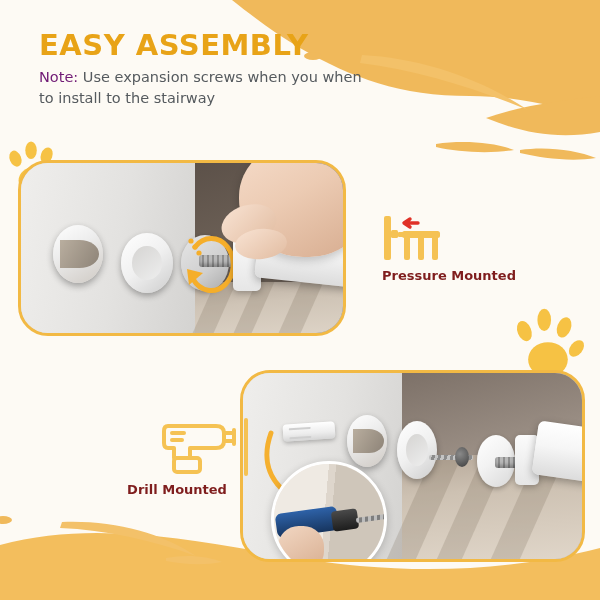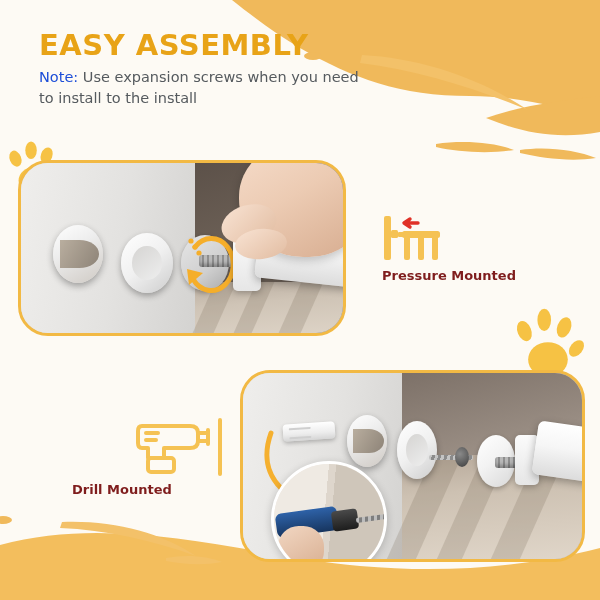--- a/index.html
+++ b/index.html
@@ -18,21 +18,21 @@
     font-family:"DejaVu Sans",sans-serif;
     font-weight:bold;font-size:29px;letter-spacing:.5px;
     color:#E8A317;line-height:1.05;margin:0 0 7px 0;
     white-space:nowrap;
   }
   #note-line{
     font-family:"DejaVu Sans",sans-serif;
     font-size:14.5px;line-height:1.45;color:#555A5E;margin:0;
     max-width:330px;
   }
-  #note-label{color:#1d4ed8;}
+  #note-label{color:#701a75;}
 
   
   .panel{
     position:absolute;z-index:3;
     border:3px solid #F2B944;
     border-radius:30px;
     overflow:hidden;
     background:#d9d9d9;
     box-sizing:border-box;
   }
@@ -106,21 +106,21 @@
         background:repeating-linear-gradient(100deg,#bdbdbd 0 3px,#7e7e7e 3px 6px);
         transform:rotate(-8deg);}
   #drill-grip{position:absolute;left:18px;top:64px;width:19px;height:42px;border-radius:7px;
         background:linear-gradient(180deg,#222,#0d0d0d);transform:rotate(6deg);}
   #drill-hand{position:absolute;left:4px;top:62px;width:46px;height:46px;border-radius:45%;
         background:linear-gradient(150deg,#f2d7c3,#d7ad8f);}
 
   
   .label-block{position:absolute;z-index:5;}
   #label-pressure{left:382px;top:214px;width:190px;}
-  #label-drill{left:72px;top:418px;width:210px;}
+  #label-drill{left:72px;top:418px;width:210px;text-align:center;}
   .label-text{
     font-family:"DejaVu Sans",sans-serif;
     font-weight:bold;font-size:13px;color:#7f1d1d;white-space:nowrap;margin-top:2px;
   }
 </style>
 </head>
 <body>
 
 <div id="stage">
 
@@ -150,21 +150,21 @@
       <ellipse cx="20" cy="34" rx="11" ry="17" transform="rotate(-22 20 34)"></ellipse>
       <ellipse cx="52" cy="16" rx="11" ry="18"></ellipse>
       <ellipse cx="84" cy="28" rx="11" ry="17" transform="rotate(20 84 28)"></ellipse>
       <ellipse cx="104" cy="62" rx="10" ry="15" transform="rotate(38 104 62)"></ellipse>
       <ellipse cx="58" cy="80" rx="32" ry="28"></ellipse>
     </g>
   </svg>
 
   <div id="header">
     <div id="title">EASY ASSEMBLY</div>
-    <p id="note-line"><span id="note-label">Note:</span><span> Use expansion screws when you need to install to the install</span></p>
+    <p id="note-line"><span id="note-label">Note:</span><span> Use expansion screws when you when to install to the stairway</span></p>
   </div>
 
   <div class="panel" id="panel-pressure">
     <div class="scene">
       <div class="wall" style="width:54%;"></div>
       <div class="roomdark" style="left:54%;"></div>
       <div class="floor" style="left:54%;height:30%;">
         <div class="plank" style="left:6%;top:0;width:14%;height:100%;"></div>
         <div class="plank" style="left:34%;top:0;width:12%;height:100%;"></div>
         <div class="plank" style="left:64%;top:0;width:15%;height:100%;"></div>

